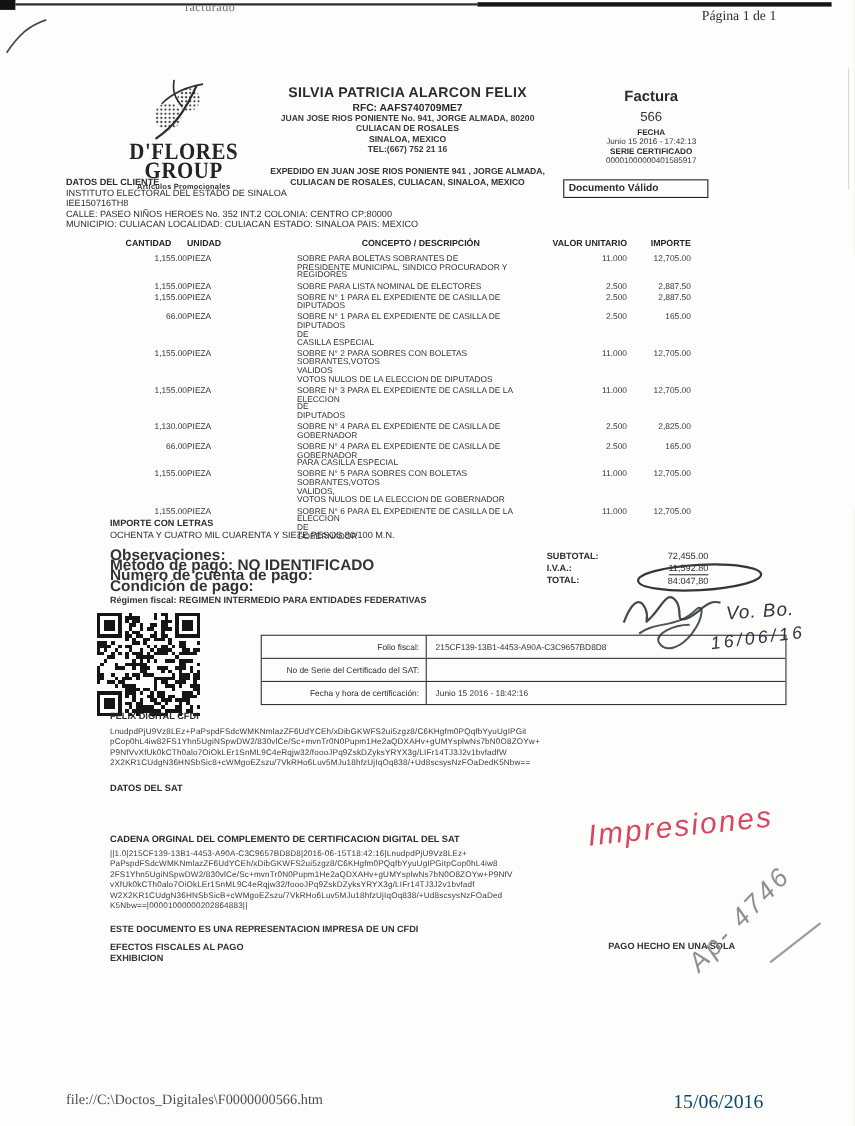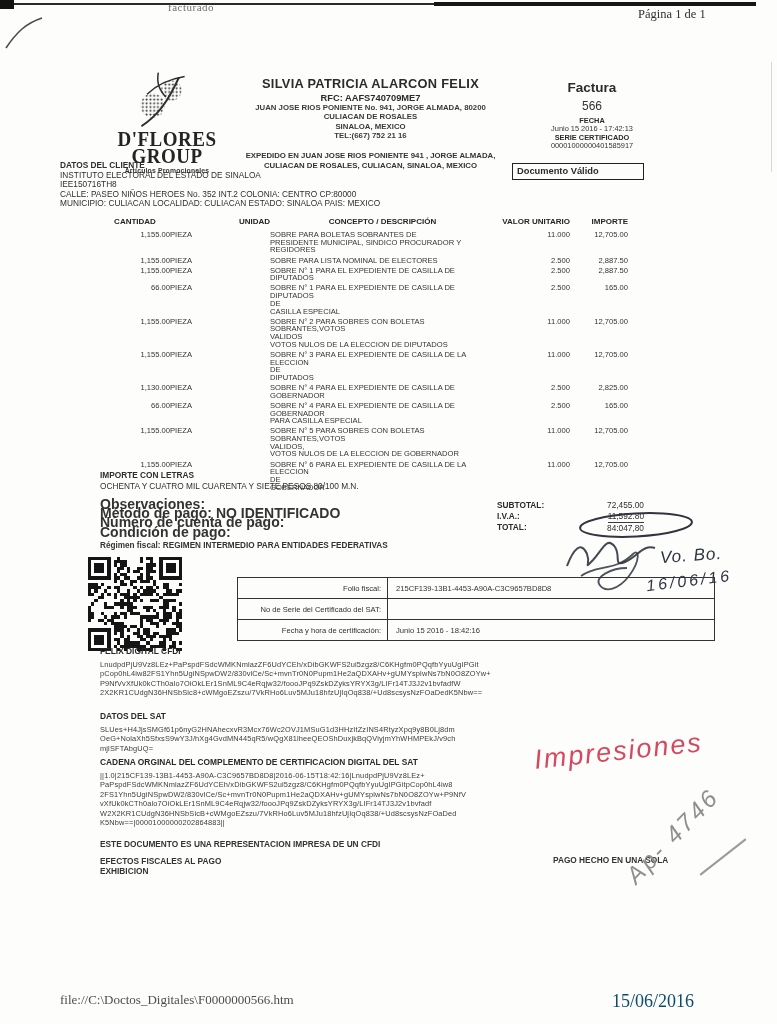--- a/index.html
+++ b/index.html
@@ -40,21 +40,21 @@
   .client{left:60px;top:161px;font-size:8.3px;line-height:9.6px;color:#2e2e2e;}
   .client .t{font-weight:bold;}
 
   
   table.items{left:100px;top:217px;width:528px;border-collapse:collapse;table-layout:fixed;}
   table.items{position:absolute;}
   table.items th{font-size:8px;font-weight:bold;padding:0 0 5px 0;vertical-align:top;color:#242424;}
   table.items td{font-size:7.6px;line-height:7.7px;padding:0 0 2.4px 0;vertical-align:top;color:#333;}
   .c1{width:70px;} .c2{width:100px;} .c3{width:225px;} .c4{width:75px;} .c5{width:58px;}
   th.h-qty{text-align:center;}
-  th.h-unit{text-align:right;padding-right:34px;}
+  th.h-unit{text-align:left;padding-right:34px;}
   th.h-desc{text-align:center;padding-right:56px;}
   th.h-val{text-align:right;padding-right:6px;}
   th.h-imp{text-align:right;padding-right:4px;}
   td.c-qty{text-align:right;padding-right:10px;}
   td.c-unit{padding-left:43px;}
   td.c-desc{white-space:pre-line;}
   td.c-val{text-align:right;padding-right:4px;}
   td.c-imp{text-align:right;padding-right:2px;}
 
   
@@ -652,23 +652,20 @@
 
   <div class="abs sello" style="top:646px;">
     <div class="t">FELIX DIGITAL CFDI</div>
     <div class="x pre">LnudpdPjU9Vz8LEz+PaPspdFSdcWMKNmlazZF6UdYCEh/xDibGKWFS2ui5zgz8/C6KHgfm0PQqfbYyuUgIPGit
 pCop0hL4iw82FS1Yhn5UgiNSpwDW2/830vlCe/Sc+mvnTr0N0Pupm1He2aQDXAHv+gUMYsplwNs7bN0O8ZOYw+
 P9NfVvXfUk0kCTh0alo7OiOkLEr1SnML9C4eRqjw32/foooJPq9ZskDZyksYRYX3g/LIFr14TJ3J2v1bvfadfW
 2X2KR1CUdgN36HNSbSic8+cWMgoEZszu/7VkRHo6Luv5MJu18hfzUjIqOq838/+Ud8scsysNzFOaDedK5Nbw==</div>
   </div>
   <div class="abs sello" style="top:711px;">
     <div class="t">DATOS DEL SAT</div>
-    <div class="x pre">SLUes+H4JjsSMGf61p6nyG2HNAhecxvR3Mcx76Wc2OVJ1MSuG1d3HHzItZzINS4RtyzXpq9y8B0Lj8dm
-OeG+NolaXh5SfxsS9wY3J/hXg4GvdMN445qR5/wQgX81lheeQEOShDuxjkBqQViyjmYhWHMPEkJ/v9ch
-mjlSFTAbgUQ=</div>
   </div>
   <div class="abs sello" style="top:757px;">
     <div class="t">CADENA ORGINAL DEL COMPLEMENTO DE CERTIFICACION DIGITAL DEL SAT</div>
     <div class="x pre">||1.0|215CF139-13B1-4453-A90A-C3C9657BD8D8|2016-06-15T18:42:16|LnudpdPjU9Vz8LEz+
 PaPspdFSdcWMKNmlazZF6UdYCEh/xDibGKWFS2ui5zgz8/C6KHgfm0PQqfbYyuUgIPGitpCop0hL4iw8
 2FS1Yhn5UgiNSpwDW2/830vlCe/Sc+mvnTr0N0Pupm1He2aQDXAHv+gUMYsplwNs7bN0O8ZOYw+P9NfV
 vXfUk0kCTh0alo7OiOkLEr1SnML9C4eRqjw32/foooJPq9ZskDZyksYRYX3g/LIFr14TJ3J2v1bvfadf
 W2X2KR1CUdgN36HNSbSicB+cWMgoEZszu/7VkRHo6Luv5MJu18hfzUjIqOq838/+Ud8scsysNzFOaDed
 K5Nbw==|00001000000202864883||</div>
   </div>

